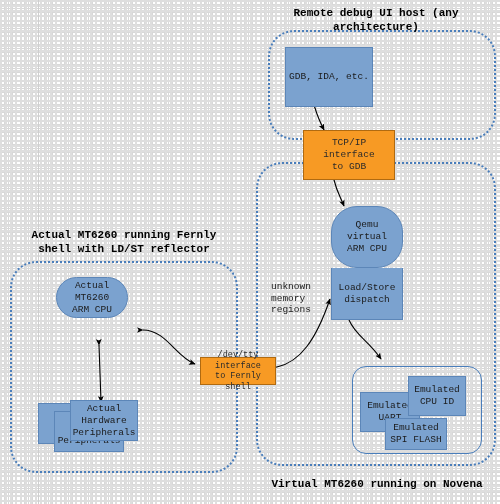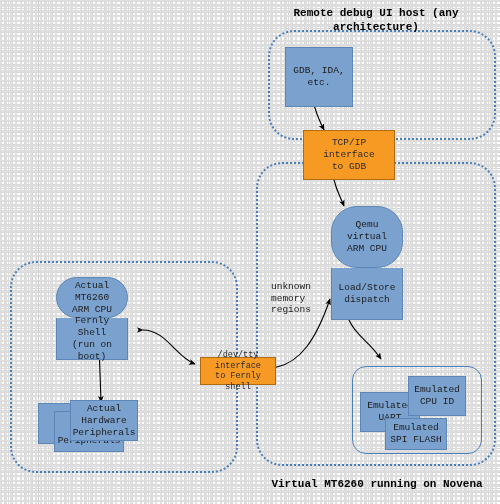--- a/index.html
+++ b/index.html
@@ -119,20 +119,22 @@
   <div class="container-box" style="left:268px; top:30px; width:228px; height:110px;"></div>
 
   <div class="container-box" style="left:256px; top:162px; width:240px; height:304px;"></div>
 
   <div class="container-box" style="left:352px; top:366px; width:130px; height:88px; border-style:solid; border-width:1px; border-radius:14px;"></div>
 
   <div class="container-box" style="left:10px; top:261px; width:228px; height:212px;"></div>
 
   <div class="caption" style="left:252px; top:6px; width:248px;">Remote debug UI host (any architecture)</div>
 
+  <div class="caption" style="left:14px; top:228px; width:220px;">Actual MT6260 running Fernly
+shell with LD/ST reflector</div>
 
   <div class="caption" style="left:262px; top:477px; width:230px;">Virtual MT6260 running on Novena</div>
 
   <svg class="arrows" viewBox="0 0 500 504">
     <defs>
       <marker id="arrowhead" markerWidth="7" markerHeight="7" refX="5.4" refY="3" orient="auto" markerUnits="strokeWidth">
         <path d="M0,0.4 L6,3 L0,5.6 L1.4,3 Z" fill="#000000"></path>
       </marker>
     </defs>
 
@@ -142,43 +144,41 @@
 
     <path d="M277,367 C300,362 316,340 330,299" stroke="#000" stroke-width="1.1" fill="none" marker-start="url(#arrowhead)" marker-end="url(#arrowhead)"></path>
 
     <path d="M349,320 C356,336 368,340 381,359" stroke="#000" stroke-width="1.1" fill="none" marker-start="url(#arrowhead)" marker-end="url(#arrowhead)"></path>
 
     <path d="M143,330 C166,330 176,357 195,364" stroke="#000" stroke-width="1.1" fill="none" marker-start="url(#arrowhead)" marker-end="url(#arrowhead)"></path>
 
     <path d="M99,345 L101,402" stroke="#000" stroke-width="1.1" fill="none" marker-start="url(#arrowhead)" marker-end="url(#arrowhead)"></path>
   </svg>
 
-  <div class="node" style="left:285px; top:47px; width:68px; height:60px;text-align:center;">GDB, IDA, etc.</div>
+  <div class="node" style="left:285px; top:47px; width:88px; height:60px;text-align:center;">GDB, IDA, etc.</div>
 
   <div class="node orange" style="left:303px; top:130px; width:92px; height:50px;">TCP/IP interface
 to GDB</div>
 
   <div class="node split-top" style="left:331px; top:206px; width:72px; height:62px;">Qemu virtual
 ARM CPU</div>
 
   <div class="node" style="left:331px; top:268px; width:72px; height:52px; border-top:none;">Load/Store
 dispatch</div>
 
   <div class="node" style="left:360px; top:392px; width:60px; height:40px;">Emulated
 UART</div>
   <div class="node" style="left:408px; top:376px; width:58px; height:40px;">Emulated
 CPU ID</div>
   <div class="node" style="left:385px; top:418px; width:62px; height:32px;">Emulated
 SPI FLASH</div>
 
   <div class="node split-top" style="left:56px; top:277px; width:72px; height:41px;">Actual MT6260
 ARM CPU</div>
 
-  <div class="node" style="left:56px; top:318px; width:72px; height:42px; border-top:none;">Fernly Shell
-(run on boot)</div>
 
   <div class="node" style="left:38px; top:403px; width:62px; height:41px;"></div>
   <div class="node" style="left:54px; top:411px; width:70px; height:41px; align-items:flex-end; padding-bottom:4px;">Peripherals</div>
   <div class="node orange" style="left:200px; top:357px; width:76px; height:28px; font-size:8.5px; line-height:10.5px;">/dev/tty interface
 to Fernly shell</div>
 
   <div class="node" style="left:70px; top:400px; width:68px; height:41px;">Actual
 Hardware
 Peripherals</div>
 

